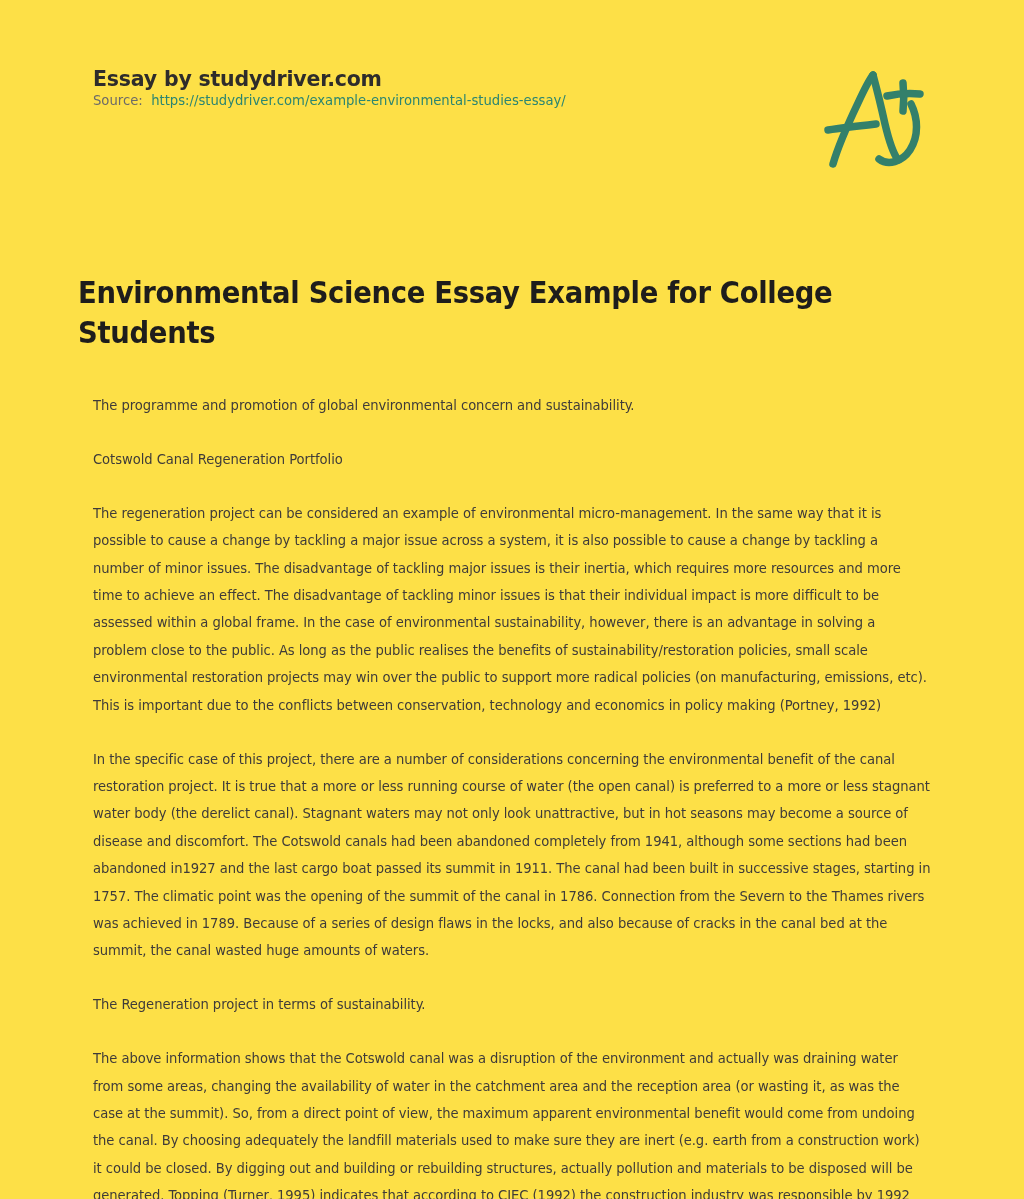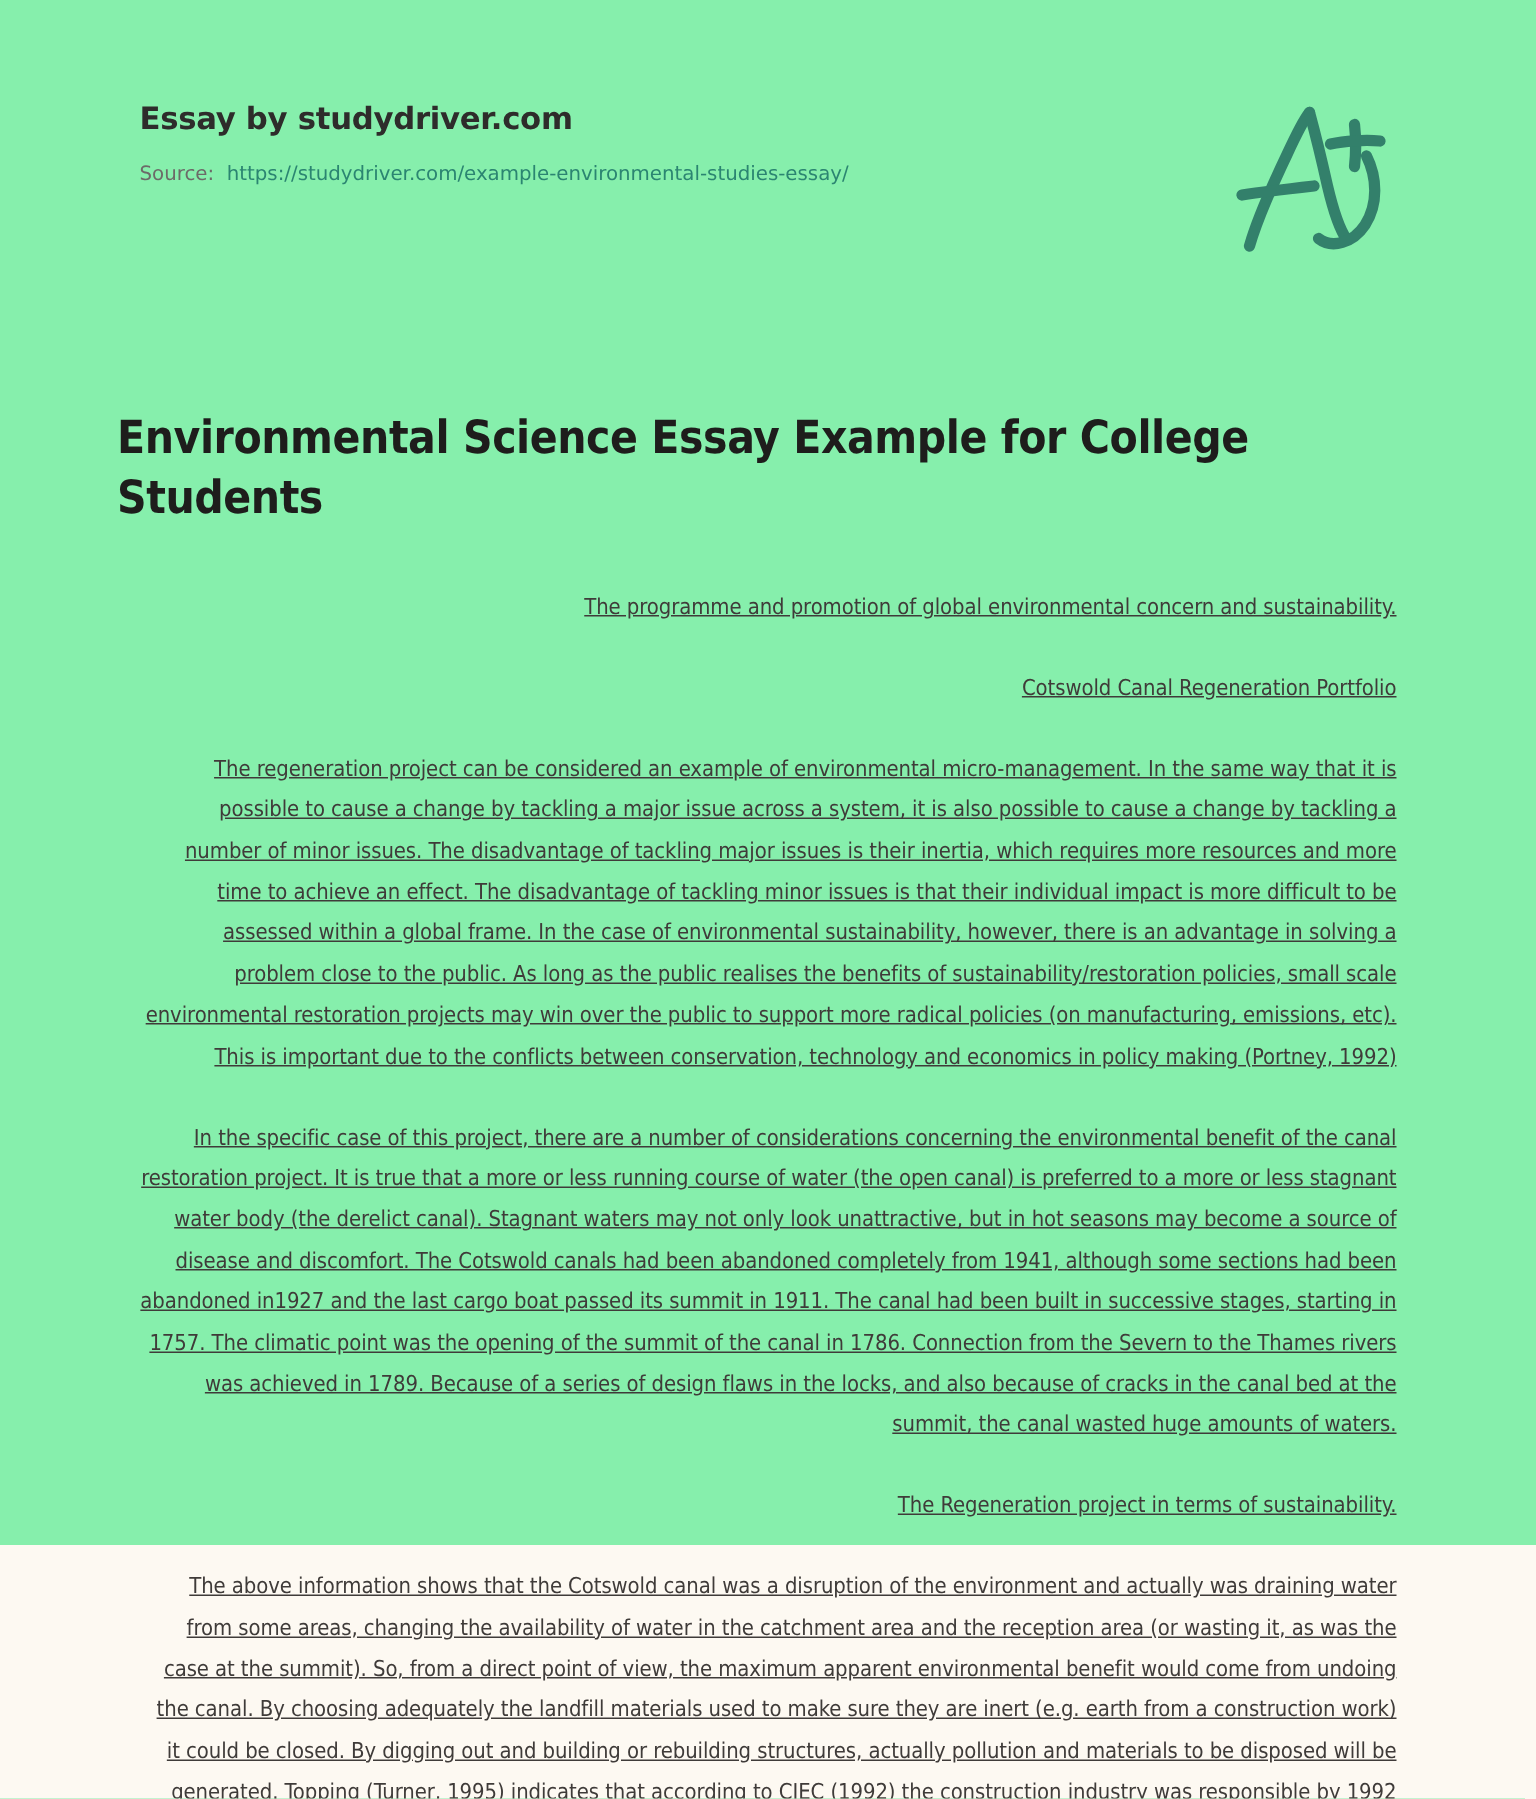--- a/index.html
+++ b/index.html
@@ -11,23 +11,23 @@
     width: 1024px;
     height: 1199px;
     background: #fdf9f2;
     font-family: "Liberation Sans", sans-serif;
     overflow: hidden;
     position: relative;
   }
 
   .page {
     width: 1024px;
-    height: 1030px;
+    height: 1199px;
     position: relative;
-    background: #86efac;
+    background: #fde047;
   }
 
   
   .header {
     position: absolute;
     left: 0;
     top: 0;
     width: 1024px;
     height: 200px;
   }
@@ -43,21 +43,20 @@
     font-family: "DejaVu Sans", sans-serif;
     font-size: 20.5px;
     font-weight: bold;
     color: #2e2c2b;
     letter-spacing: -0.2px;
     line-height: 26px;
     white-space: nowrap;
   }
 
   .source-line {
-    margin-top: 16px;
     font-family: "DejaVu Sans", sans-serif;
     font-size: 13.2px;
     color: #6c6a68;
     line-height: 18px;
     white-space: nowrap;
   }
 
   .source-label {
     color: #6c6a68;
   }
@@ -98,23 +97,22 @@
     top: 391px;
     width: 838px;
   }
 
   .body-copy p {
     margin: 0 0 26.5px 0;
     font-family: "DejaVu Sans Condensed", "DejaVu Sans", sans-serif;
     font-size: 14.6px;
     line-height: 27.4px;
     color: #3f3b39;
-    text-align: right;
+    text-align: left;
     letter-spacing: -0.05px;
-    text-decoration: underline;
   }
 
   .body-copy p:last-child { margin-bottom: 0; }
 </style>
 </head>
 <body>
 
 <div class="page">
 
   <div class="header">

